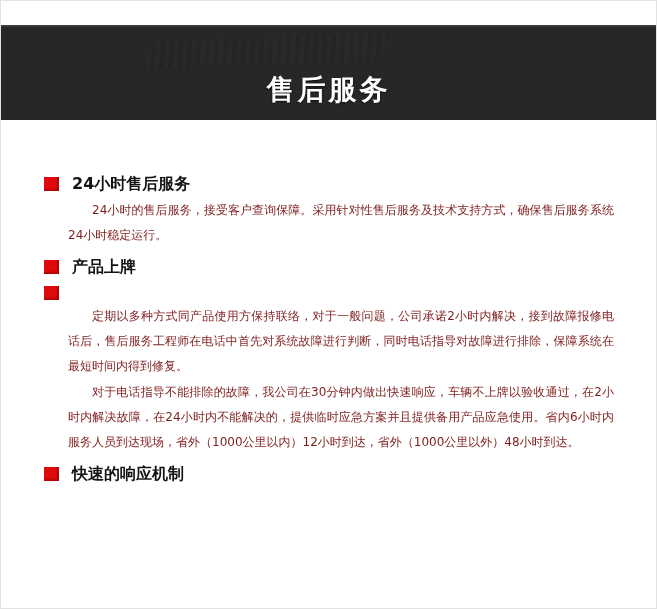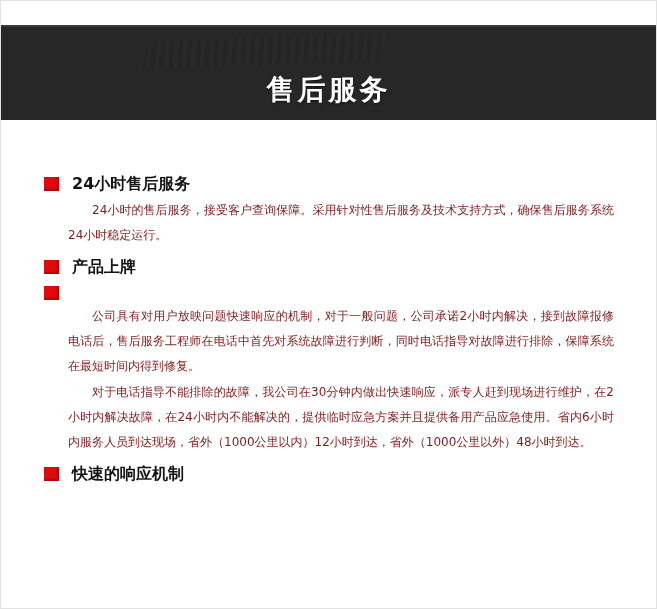--- a/index.html
+++ b/index.html
@@ -114,22 +114,22 @@
       <div class="section-header">
         <span class="bullet"></span>
         <span class="section-heading">产品上牌</span>
       </div>
     </div>
 
     <div class="section">
       <div class="section-header">
         <span class="bullet"></span>
       </div>
-      <p class="para">公司具有对用户放映问题快速响应的机制，对于一般问题，公司承诺2小时内解决，接到故障报修电话后，售后服务工程师在电话中首先对系统故障进行判断，同时电话指导对故障进行排除，保障系统在最短时间内得到修复。</p>
-      <p class="para">对于电话指导不能排除的故障，我公司在30分钟内做出快速响应，派专人赶到现场进行维护，在2小时内解决故障，在24小时内不能解决的，提供临时应急方案并且提供备用产品应急使用。省内6小时内服务人员到达现场，省外（1000公里以内）12小时到达，省外（1000公里以外）48小时到达。</p>
+      <p class="para">定期以多种方式同产品使用方保持联络，对于一般问题，公司承诺2小时内解决，接到故障报修电话后，售后服务工程师在电话中首先对系统故障进行判断，同时电话指导对故障进行排除，保障系统在最短时间内得到修复。</p>
+      <p class="para">对于电话指导不能排除的故障，我公司在30分钟内做出快速响应，车辆不上牌以验收通过，在2小时内解决故障，在24小时内不能解决的，提供临时应急方案并且提供备用产品应急使用。省内6小时内服务人员到达现场，省外（1000公里以内）12小时到达，省外（1000公里以外）48小时到达。</p>
     </div>
 
     <div class="section">
       <div class="section-header">
         <span class="bullet"></span>
         <span class="section-heading">快速的响应机制</span>
       </div>
     </div>
 
   </div>

